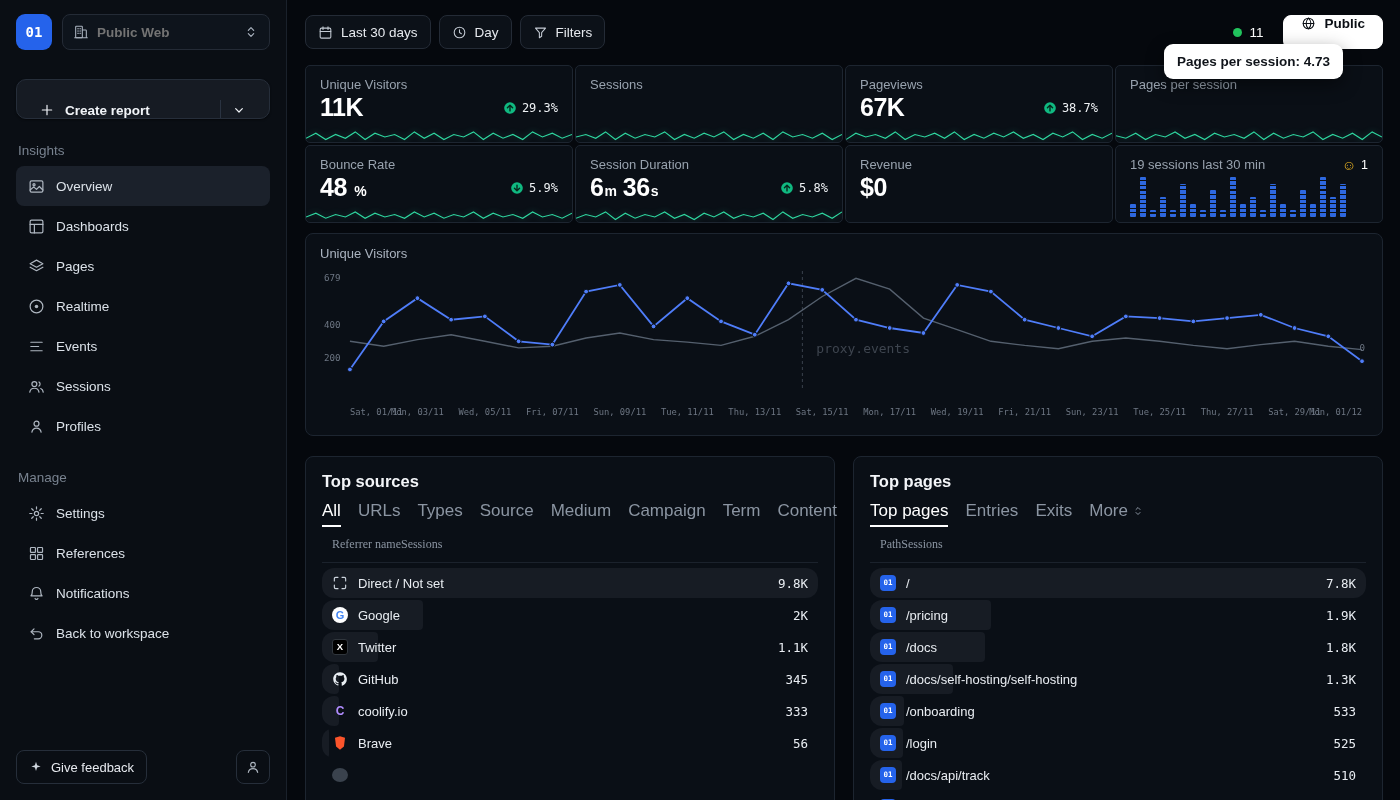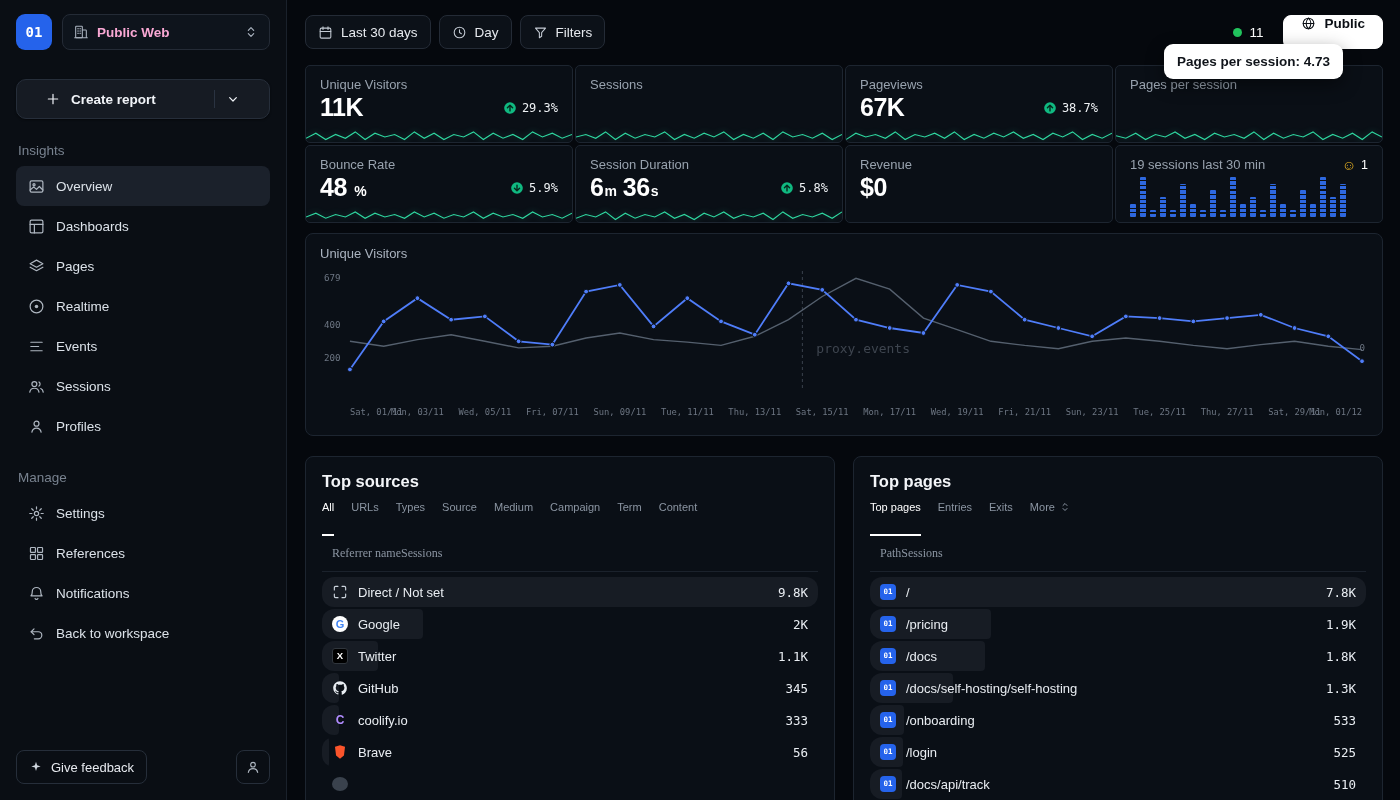--- a/index.html
+++ b/index.html
@@ -7,25 +7,25 @@
     font-family:"Liberation Sans",sans-serif;font-size:14px;-webkit-font-smoothing:antialiased}
   .app{display:flex;width:1400px;height:800px;position:relative}
 
   
   .sidebar{width:287px;min-width:287px;background:#0a0e14;border-right:1px solid #1a212b;
     display:flex;flex-direction:column;padding:14px 16px 16px}
   .ws-row{display:flex;gap:10px;align-items:center}
   .logo{width:36px;height:36px;border-radius:9px;background:#2563eb;display:grid;place-items:center;
     font-weight:bold;font-size:14px;color:#fff;font-family:"DejaVu Sans Mono",monospace;cursor:pointer}
   .ws-select{flex:1;height:36px;display:flex;align-items:center;gap:8px;padding:0 10px;background:#0e141c;
-    border:1px solid #242b36;border-radius:8px;color:#f9a8d4;font-size:13.5px;font-weight:600;cursor:pointer;font-family:inherit}
+    border:1px solid #242b36;border-radius:8px;color:#737373;font-size:13.5px;font-weight:600;cursor:pointer;font-family:inherit}
   .ic{width:16px;height:16px;flex:none}
   .ws-select .ic{color:#aab3bf}
   .ws-updown{margin-left:auto;color:#8b95a2}
-  .create-report{margin-top:29px;height:40px;display:flex;align-items:center;gap:10px;padding:0 28px;
+  .create-report{margin-top:29px;height:40px;display:flex;align-items:flex-end;gap:10px;padding:0 22px;
     background:#161b23;border:1px solid #262e3a;border-radius:10px;color:#f1f4f8;font-size:13.5px;font-weight:600;
     cursor:pointer;box-shadow:0 1px 2px rgba(0,0,0,.5);font-family:inherit}
   .cr-spacer{flex:1}
   .cr-div{width:1px;height:18px;background:#2a3341}
   .nav-label{margin:24px 2px 8px;color:#78828f;font-size:13.5px}
   .nav-item{display:flex;align-items:center;gap:11px;height:40px;padding:0 12px;border-radius:8px;
     color:#dbe1e8;font-size:13.5px;cursor:pointer}
   .nav-item .ic{width:17px;height:17px;color:#aeb6c0}
   .nav-item.active{background:#1b212b}
   .sidebar-footer{margin-top:auto;display:flex;justify-content:space-between;align-items:center}
@@ -75,21 +75,21 @@
   .chart-svg{width:100%;height:168px;display:block}
   .axt{fill:#6d7683;font-size:9.2px;font-family:"DejaVu Sans Mono",monospace}
   .axx{fill:#6d7683;font-size:8.8px;font-family:"DejaVu Sans Mono",monospace}
   .wm{fill:#3e454f;font-size:13px;font-family:"DejaVu Sans Mono",monospace}
 
   
   .panels{display:flex;gap:18px;flex:1}
   .panel{flex:1;background:#0a0f16;border:1px solid #1d2530;border-radius:8px 8px 0 0;padding:14px 16px;height:430px;min-width:0}
   .panel-title{font-size:16.5px;font-weight:bold;color:#f3f5f8;margin-bottom:10px;line-height:20px}
   .tabs{display:flex;gap:17px}
-  .tab{font-size:11px;color:#8b95a2;padding-bottom:21px;cursor:pointer;display:flex;align-items:center;gap:4px;border-bottom:2px solid transparent}
+  .tab{font-size:17px;color:#8b95a2;padding-bottom:4px;cursor:pointer;display:flex;align-items:center;gap:4px;border-bottom:2px solid transparent}
   .tab.active{color:#fff;border-bottom:2px solid #fff}
   .ic-sort{width:12px;height:12px;color:#8b95a2}
   .thead{display:flex;justify-content:flex-start;padding:10px 10px;border-bottom:1px solid #1b222c;
     font-family:Liberation Serif, serif;font-size:12px;color:#8b95a2}
   .rows{margin-top:5px}
   .trow{position:relative;height:30px;margin-bottom:2px;border-radius:12px;overflow:hidden;cursor:pointer}
   .tfill{position:absolute;left:0;top:0;bottom:0;background:#171c24;border-radius:4px}
   .trow-c{position:relative;display:flex;align-items:center;gap:10px;height:100%;padding:0 10px}
   .tname{font-size:13px;color:#e9edf2;white-space:nowrap}
   .tval{margin-left:auto;font-family:"DejaVu Sans Mono",monospace;font-size:12.5px;color:#e9edf2}

